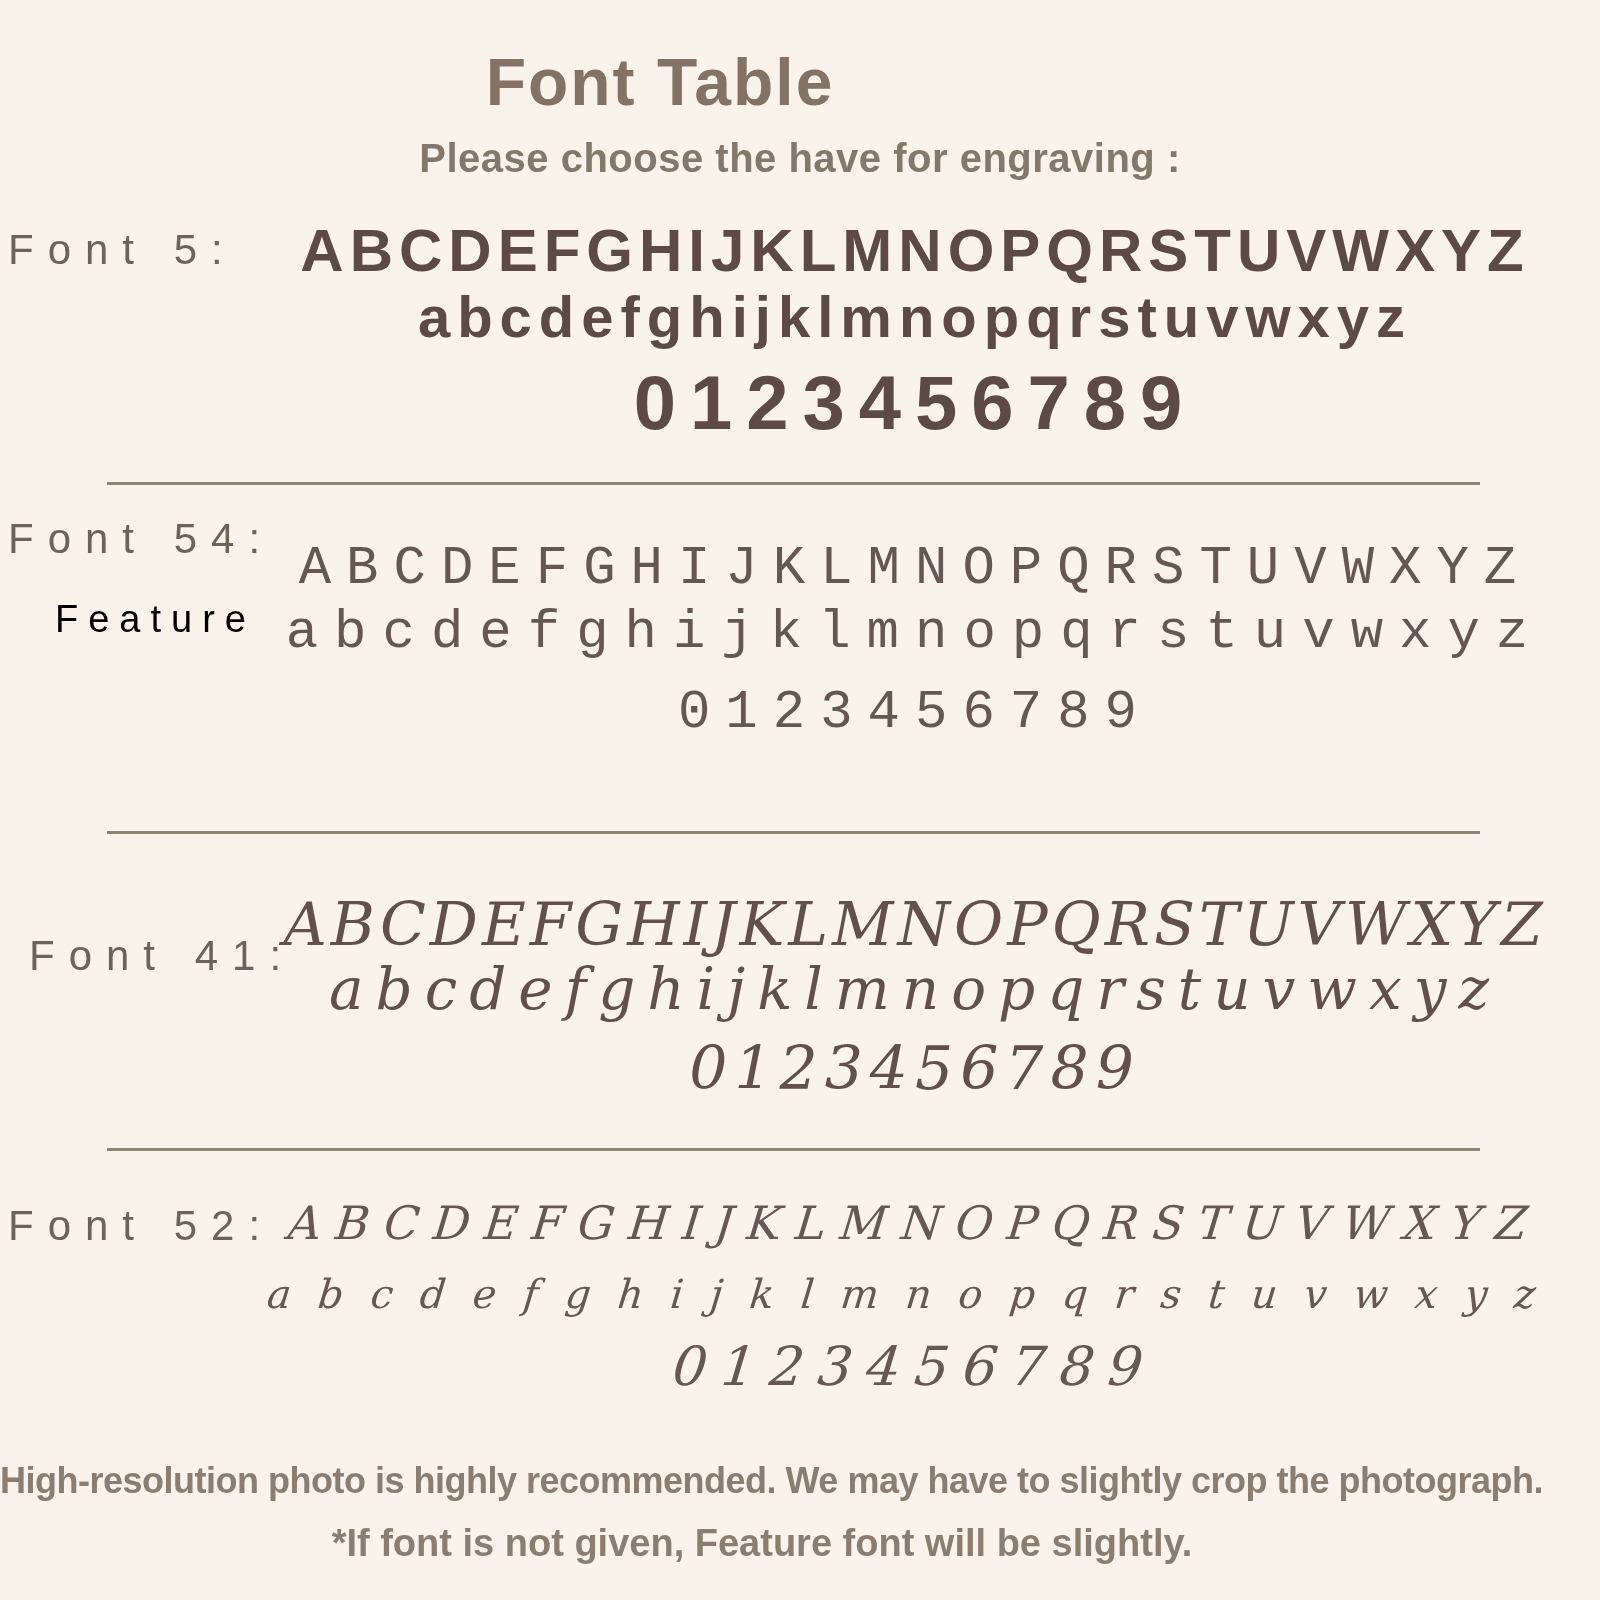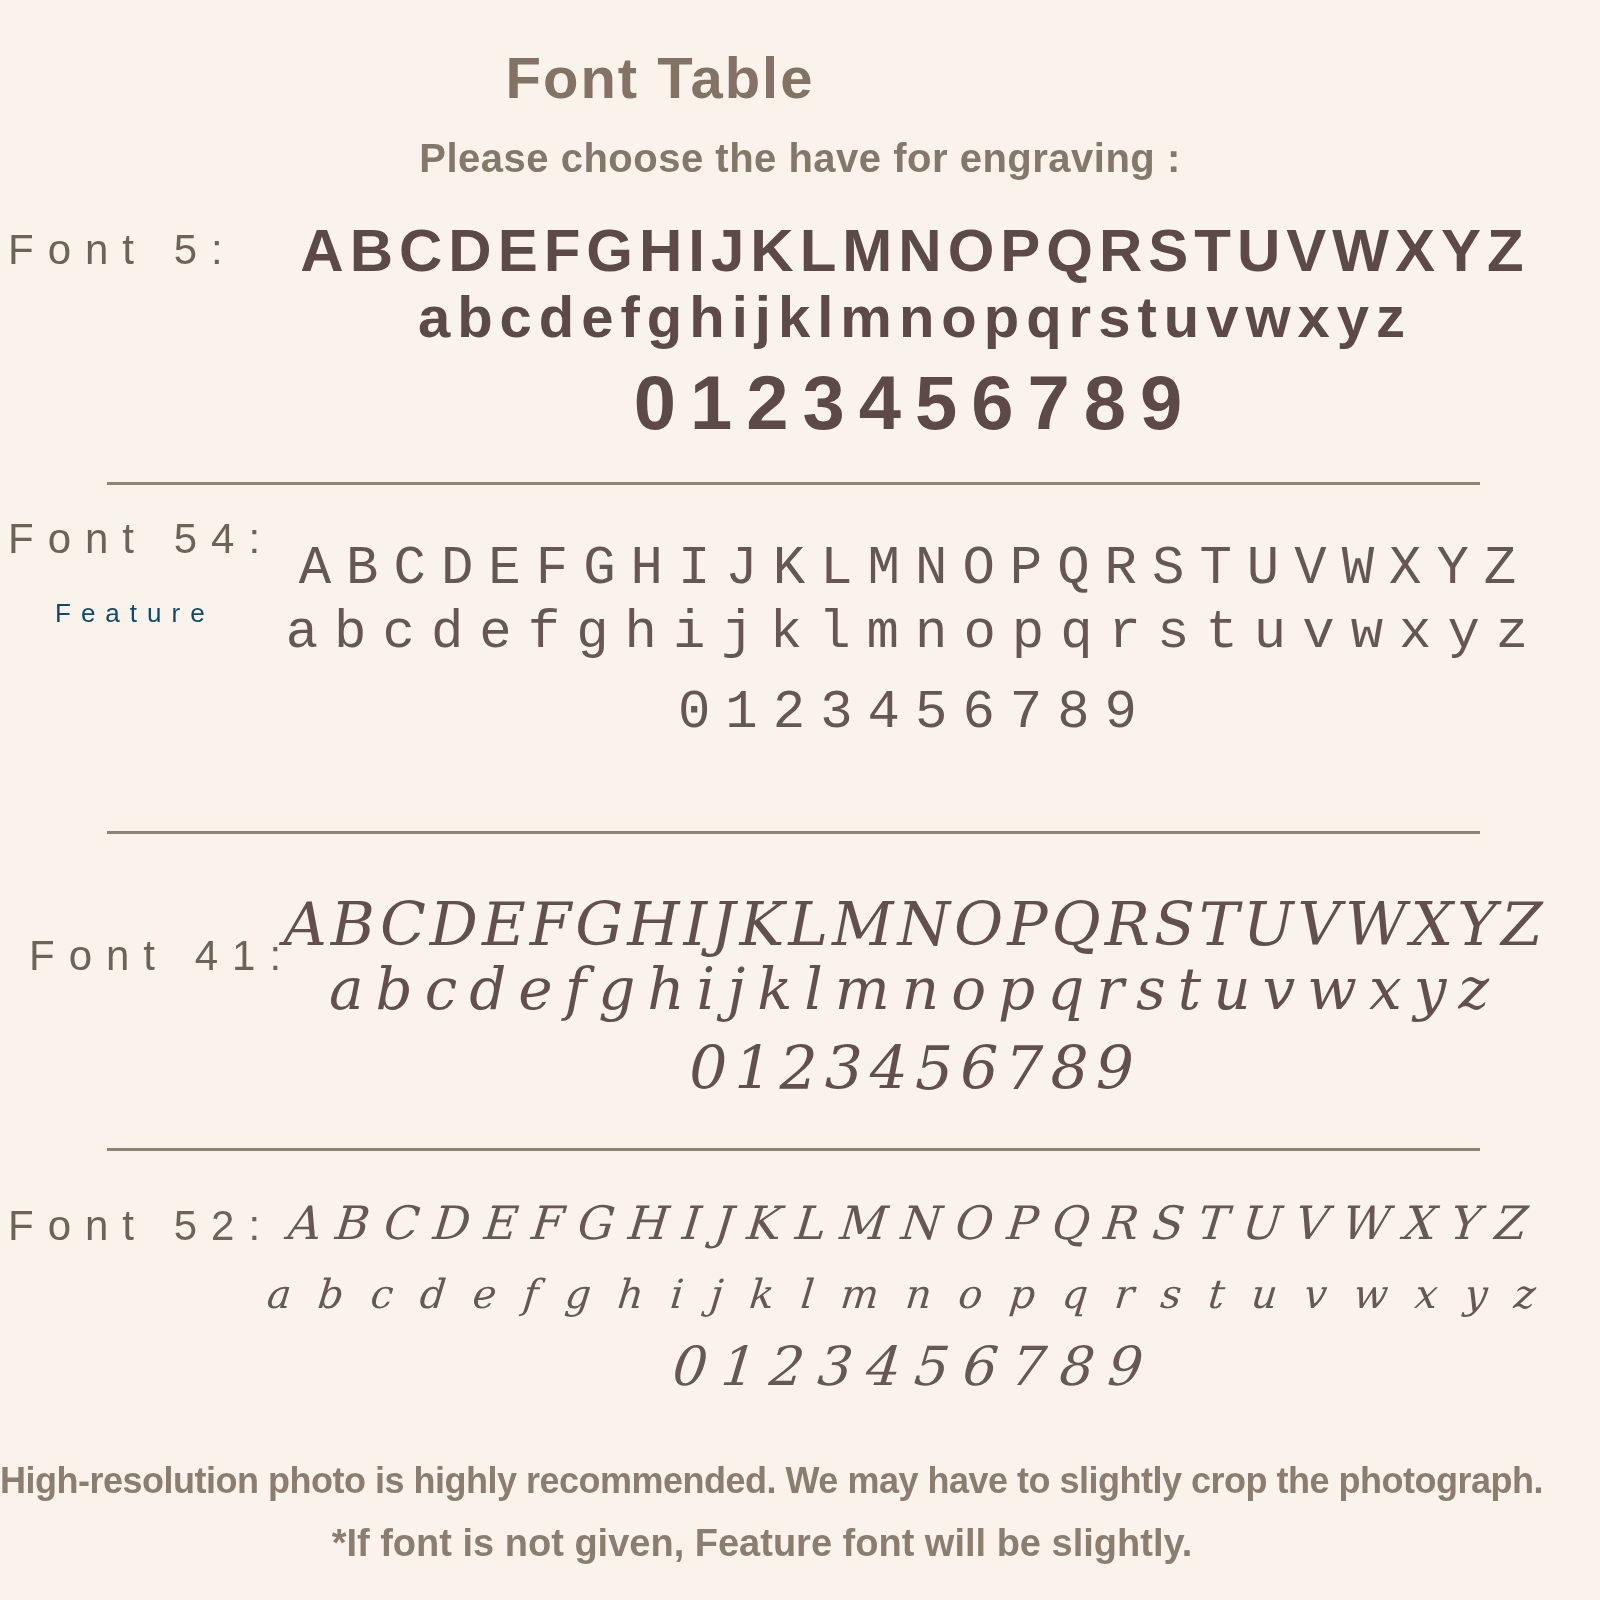--- a/index.html
+++ b/index.html
@@ -12,45 +12,45 @@
     position: relative;
     overflow: hidden;
     background: #faf3ec;
     font-family: "Liberation Sans", sans-serif;
   }
   .abs { position: absolute; white-space: nowrap; }
 
   .title {
     top: 49px; left: 0; width: 1320px;
     text-align: center;
-    font-size: 58px; line-height: 1;
+    font-size: 66px; line-height: 1;
     font-weight: 700;
     letter-spacing: 2px;
     color: #847365;
   }
   .subtitle {
     top: 138px; left: 0; width: 1600px;
     text-align: center;
     font-size: 40px; line-height: 1;
     font-weight: 600;
     letter-spacing: 0.5px;
     color: #84786b;
   }
 
   .font-label {
     font-size: 42px; line-height: 1;
     font-weight: 400;
     letter-spacing: 14px;
     color: #6e6358;
   }
   .font-sublabel {
-    font-size: 26px; line-height: 1;
+    font-size: 38px; line-height: 1;
     font-weight: 400;
     letter-spacing: 10px;
-    color: #0c4a6e;
+    color: #000000;
   }
 
   .row {
     left: 250px; width: 1330px;
     text-align: center;
     line-height: 1;
   }
 
   
   .f5 { font-family: "Liberation Sans", sans-serif; font-weight: 700; color: #5d4a47; }

